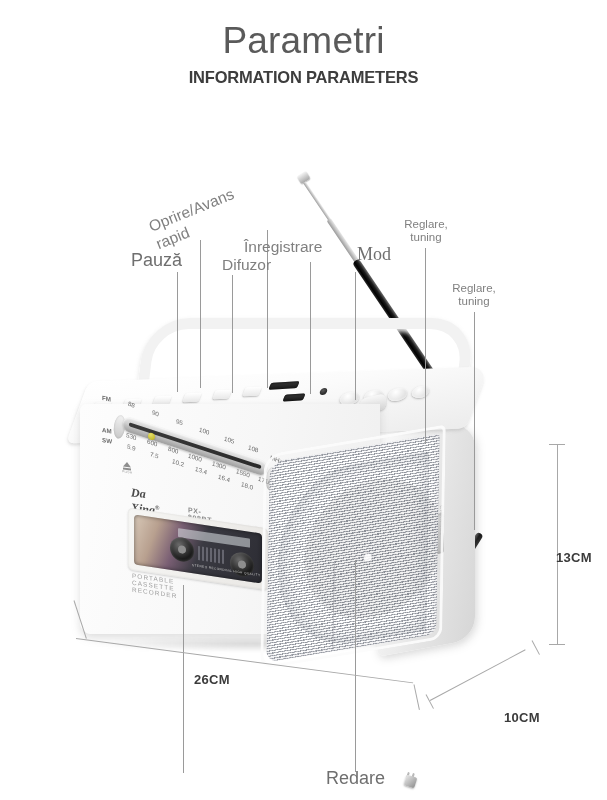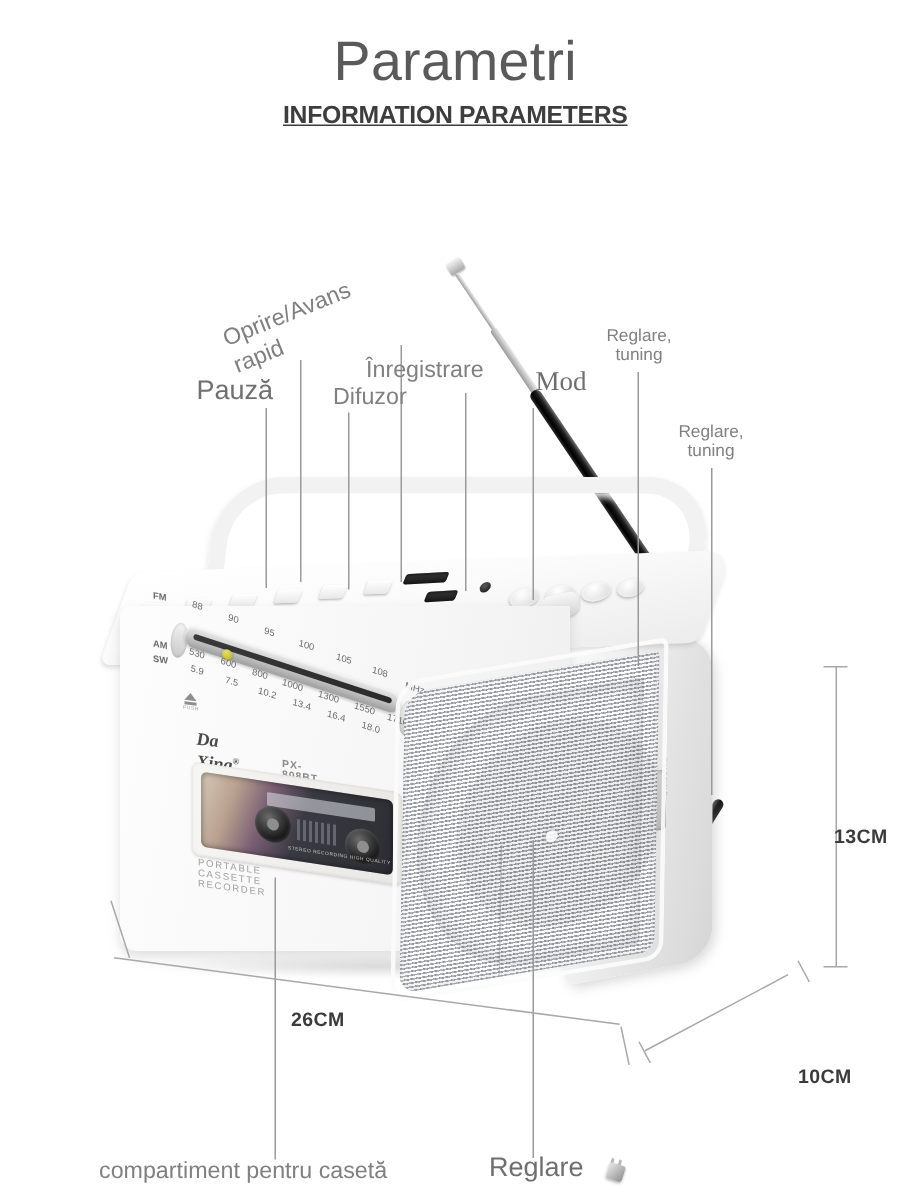--- a/index.html
+++ b/index.html
@@ -14,21 +14,21 @@
   #stage { position: absolute; inset: 0; }
 
   
   .title-block { position: absolute; left: 0; top: 20px; width: 607px; text-align: center; }
   .title-l1, .title-l2 {
     font-size: 37px; color: #5a5a5a; font-weight: 400;
     line-height: 42px; letter-spacing: .2px;
   }
   .subtitle {
     margin-top: 6px; font-size: 16.5px; font-weight: 700;
-    color: #3d3d3d; letter-spacing: -0.2px; text-decoration: underline;
+    color: #3d3d3d; letter-spacing: -0.2px;
   }
 
   
   .lbl {
     position: absolute; color: #808080; font-size: 15.5px;
     line-height: 17px; white-space: nowrap; font-weight: 400;
   }
   .lbl.big { font-size: 18px; color: #6f6f6f; }
   .lbl.sm  { font-size: 11.5px; line-height: 13px; text-align: center; white-space: normal; }
   .lbl.rot { transform: rotate(-22deg); transform-origin: left top; text-align: left; white-space: normal; width: 120px; line-height: 19px;}
@@ -466,31 +466,30 @@
   <div class="leader" style="left:183px; top:585px; height:188px;"></div>
   <div class="leader" style="left:355px; top:560px; height:212px;"></div>
 
   <div class="lbl big" style="left:131px; top:252px;">Pauză</div>
   <div class="lbl rot" style="left:146px; top:218px;">Oprire/Avans rapid</div>
   <div class="lbl" style="left:222px; top:256px;">Difuzor</div>
   <div class="lbl" style="left:244px; top:238px;">Înregistrare</div>
   <div class="lbl big" style="left:357px; top:246px;font-family:Liberation Serif, serif;">Mod</div>
   <div class="lbl sm" style="left:396px; top:218px; width:60px;">Reglare, tuning</div>
   <div class="lbl sm" style="left:444px; top:282px; width:60px;">Reglare, tuning</div>
-  <div class="lbl" style="left:66px;  top:772px;">compartiment pentru casetă</div>
-  <div class="lbl big" style="left:326px; top:770px;">Reglare</div>
+  <div class="lbl big" style="left:326px; top:770px;">Redare</div>
 
   <div class="dim-diag" style="left:74px;  top:600px; width:40px; transform: rotate(72deg);"></div>
   <div class="dim-diag" style="left:76px;  top:638px; width:340px; transform: rotate(7.5deg);"></div>
   <div class="dim-diag" style="left:414px; top:684px; width:26px; transform: rotate(78deg);"></div>
   <div class="dim-txt" style="left:194px; top:672px;">26CM</div>
 
   <div class="dim-line dim-v" style="left:557px; top:444px; height:200px;"></div>
   <div class="dim-line dim-h" style="left:549px; top:444px; width:16px;"></div>
   <div class="dim-line dim-h" style="left:549px; top:644px; width:16px;"></div>
   <div class="dim-txt" style="left:556px; top:550px;">13CM</div>
 
   <div class="dim-diag" style="left:430px; top:700px; width:108px; transform: rotate(-28deg);"></div>
   <div class="dim-diag" style="left:426px; top:694px; width:16px; transform: rotate(62deg);"></div>
   <div class="dim-diag" style="left:532px; top:640px; width:16px; transform: rotate(62deg);"></div>
-  <div class="dim-txt" style="left:532px; top:710px;text-align:right;">10CM</div>
+  <div class="dim-txt" style="left:504px; top:710px;text-align:right;">10CM</div>
 
 </div>
 
 </body></html>

